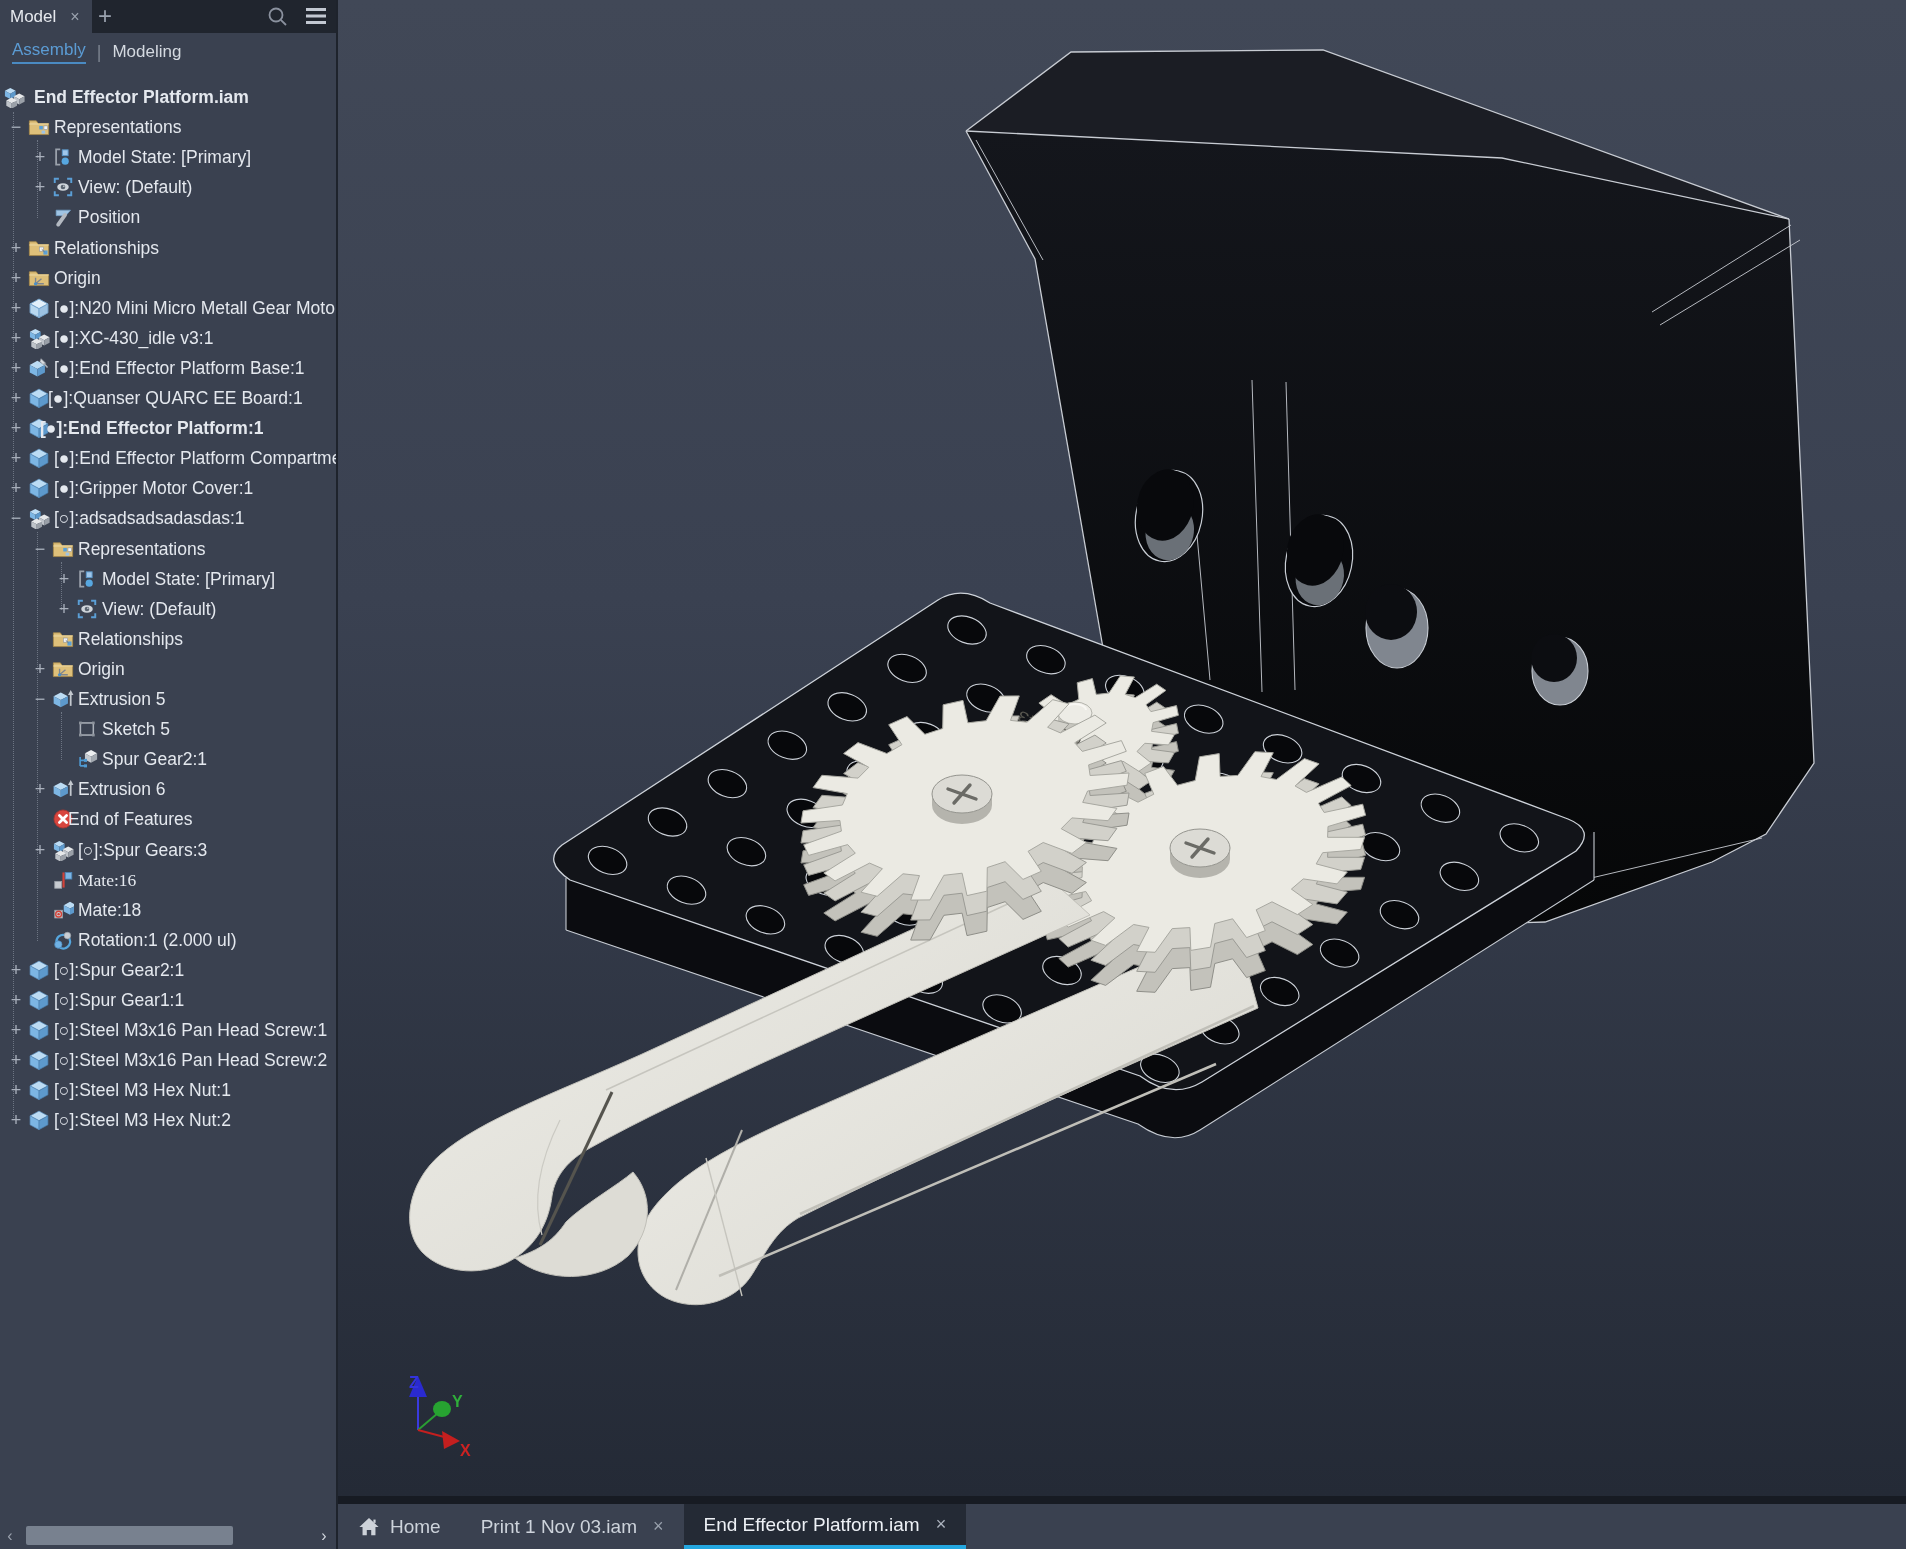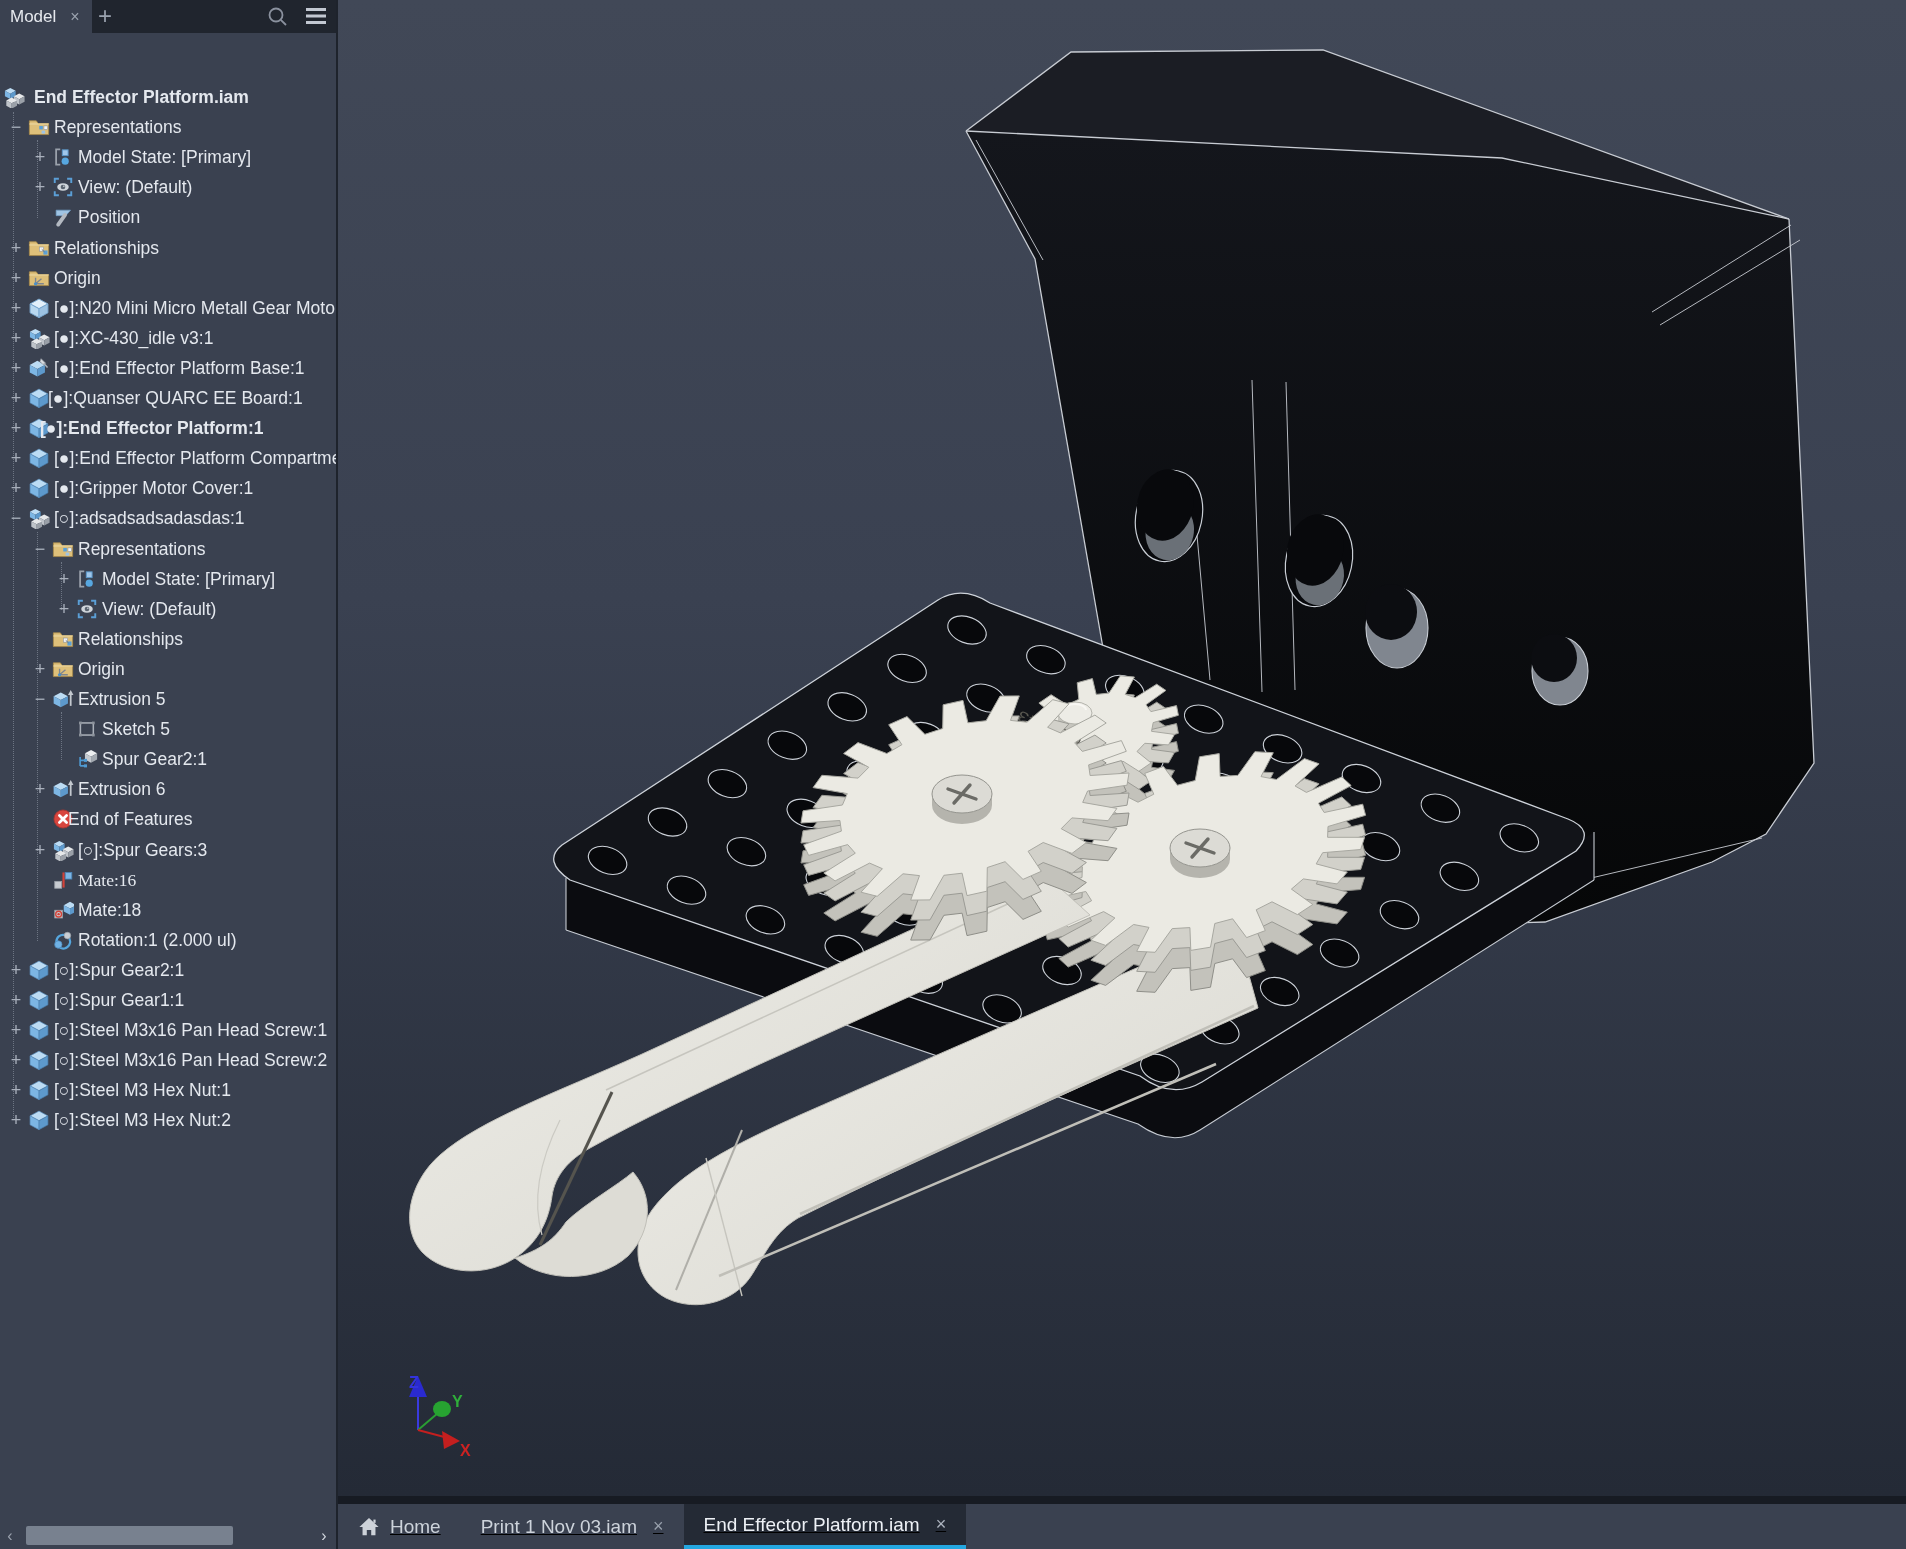--- a/index.html
+++ b/index.html
@@ -31,21 +31,21 @@
   .harrow{position:absolute;top:0;height:27px;line-height:27px;color:#9aa1ad;font-size:16px;width:20px;text-align:center;}
   .harrow.r{right:2px;color:#d2d7de;}
   .hthumb{position:absolute;left:26px;top:4px;width:207px;height:19px;background:#78818f;border-radius:2px;}
 
   
   #viewport{position:absolute;left:338px;top:0;width:1568px;height:1549px;}
   #scene{position:absolute;left:0;top:0;display:block;}
 
   
   #doctabs{position:absolute;left:0;bottom:0;width:1568px;height:53px;background:#171b23;}
-  #doctabrow{position:absolute;left:0;bottom:0;right:0;height:45px;background:#3a4150;display:flex;align-items:stretch;text-decoration:underline;}
+  #doctabrow{position:absolute;left:0;bottom:0;right:0;height:45px;background:#3a4150;display:flex;align-items:stretch;}
   .dtab{display:flex;align-items:center;gap:10px;padding:0 20px;font-size:19px;color:#cdd3db;box-sizing:border-box;}
   .dtab .x{color:#99a1ad;font-size:18px;margin-left:6px;}
   .dtab.active{background:#242a35;color:#eef1f6;border-bottom:4px solid #24a7e0;}
   .dtab.active .x{color:#aeb5c0;}
 </style>
 </head>
 <body>
 
 <svg width="0" height="0" style="position:absolute" aria-hidden="true">
 <defs>
@@ -189,20 +189,25 @@
       <div class="newtab">+</div>
       <svg id="searchic" class="strip-ic" width="24" height="24">
         <circle cx="10" cy="10" r="6.5" fill="none" stroke="#8a919e" stroke-width="1.8"></circle>
         <line x1="14.8" y1="14.8" x2="20" y2="20" stroke="#8a919e" stroke-width="1.8"></line>
       </svg>
       <svg id="hambic" class="strip-ic" width="24" height="22">
         <rect x="2" y="3" width="20" height="3" fill="#c2c8d2"></rect>
           <rect x="2" y="9.5" width="20" height="3" fill="#c2c8d2"></rect>
           <rect x="2" y="16" width="20" height="3" fill="#c2c8d2"></rect>
       </svg>
+    </div>
+    <div class="subtabs">
+      <span class="subA">Assembly</span>
+      <span class="subSep">|</span>
+      <span class="subM">Modeling</span>
     </div>
 
     <div id="tree">
       <div class="guide" style="left:13px;top:112px;height:1008px;"></div>
       <div class="guide" style="left:37px;top:140px;height:78px;"></div>
       <div class="guide" style="left:37px;top:532px;height:409px;"></div>
       <div class="guide" style="left:61px;top:562px;height:48px;"></div>
       <div class="guide" style="left:61px;top:712px;height:48px;"></div>
     <div class="trow troot" style="top: 82px;">
           <svg class="ticn" viewBox="0 0 16 16" style="left: 3px;">

